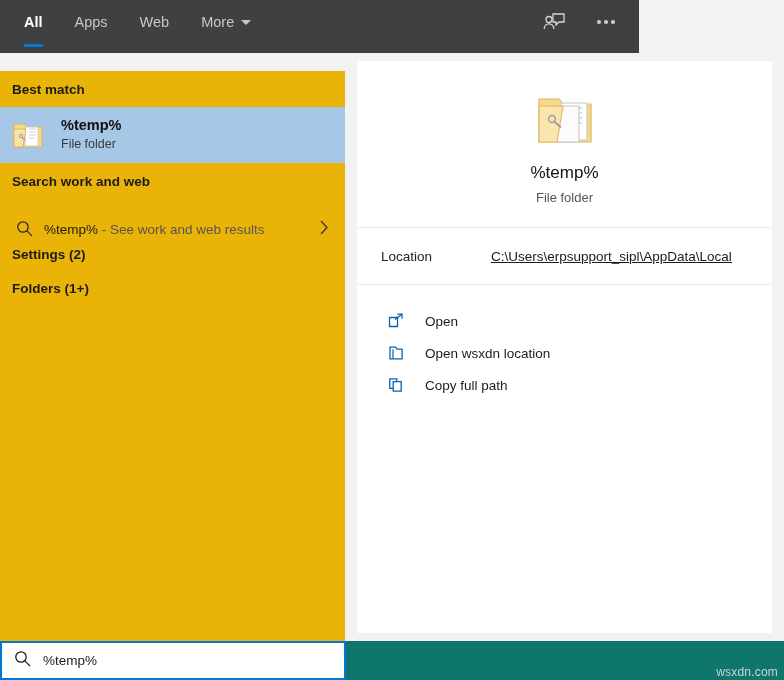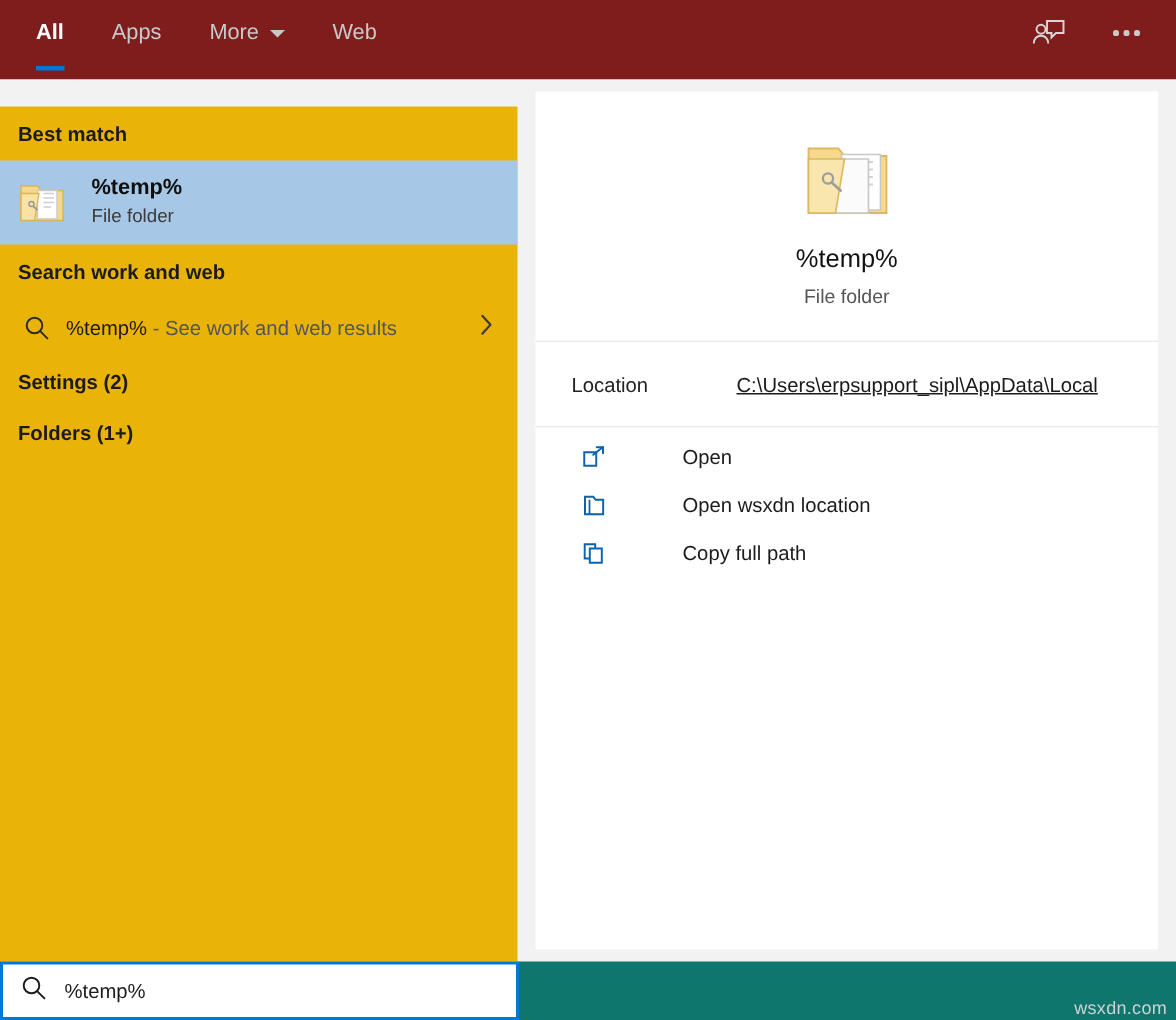--- a/index.html
+++ b/index.html
@@ -11,22 +11,22 @@
   }
   .app {
     position: relative;
     width: 784px; height: 680px;
     background: #f2f2f2;
   }
 
   
   .navbar {
     position: absolute; top: 0; left: 0;
-    width: 784px; height: 53px;
-    background: #7f1d1d;
+    width: 639px; height: 53px;
+    background: #404040;
     display: flex; align-items: flex-start;
   }
   .nav-tabs { display: flex; align-items: flex-start; height: 53px; padding-left: 8px; }
   .nav-tab {
     position: relative;
     display: flex; align-items: center;
     height: 44px;
     padding: 0 16px;
     color: #c8c8c8;
     font-size: 14.5px;
@@ -94,21 +94,21 @@
     display: flex; align-items: center;
     padding-left: 12px;
     cursor: default;
   }
   .best-text { margin-left: 17px; }
   .best-title { font-size: 14.5px; color: #0f0f0f; font-weight: bold; line-height: 17px; }
   .best-sub { font-size: 12.5px; color: #3a3a3a; line-height: 17px; margin-top: 2px; }
 
   .web-row {
     height: 38px;
-    display: flex; align-items: center;
+    display: flex; align-items: flex-end;
     padding: 0 12px 0 12px;
     cursor: default;
   }
   .web-row .mag { width: 24px; display: flex; justify-content: center; }
   .web-label { font-size: 13.5px; color: #1b1b1b; margin-left: 8px; white-space: nowrap; }
   .web-label .dim { color: #555; }
   .web-chevron { margin-left: auto; color: #3a3a3a; font-size: 15px; line-height: 1; padding-right: 4px; }
 
   .group-head {
     font-size: 13.5px;
@@ -142,25 +142,24 @@
   }
   .pv-loc-label { font-size: 13.5px; color: #222; width: 110px; }
   .pv-loc-value {
     font-size: 13.5px; color: #1b1b1b;
     text-decoration: underline;
     cursor: default;
     white-space: nowrap;
   }
   .pv-actions { padding-top: 12px; }
   .pv-action {
-    display: flex; align-items: flex-start;
+    display: flex; align-items: flex-end;
     height: 32px;
     padding-left: 28px;
     cursor: default;
-    gap: 30px;
   }
   .pv-action .ico { width: 22px; display: flex; justify-content: center; }
   .pv-action .lbl { font-size: 13.5px; color: #1b1b1b; margin-left: 18px; }
 
   
   .taskbar {
     position: absolute;
     top: 641px; left: 0;
     width: 784px; height: 39px;
     background: #0f766e;
@@ -197,25 +196,25 @@
 
   <div class="navbar">
     <div class="nav-tabs">
       <div class="nav-tab active">
         <span>All</span>
       </div>
       <div class="nav-tab">
         <span>Apps</span>
       </div>
       <div class="nav-tab">
+        <span>Web</span>
+      </div>
+      <div class="nav-tab">
         <span>More</span>
         <span class="caret"></span>
-      </div>
-      <div class="nav-tab">
-        <span>Web</span>
       </div>
     </div>
 
     <div class="nav-right">
       <div class="nav-icon-btn">
         <svg width="22" height="20" viewBox="0 0 22 20">
           <circle cx="6" cy="7.5" r="3" fill="none" stroke="#d6d6d6" stroke-width="1.3"></circle>
           <path d="M1.2 17c0-3.2 2.2-5.2 4.8-5.2s4.8 2 4.8 5.2" fill="none" stroke="#d6d6d6" stroke-width="1.3"></path>
           <path d="M10 2h11v8h-5l-3 3v-3h-3z" fill="none" stroke="#d6d6d6" stroke-width="1.3"></path>
         </svg>

